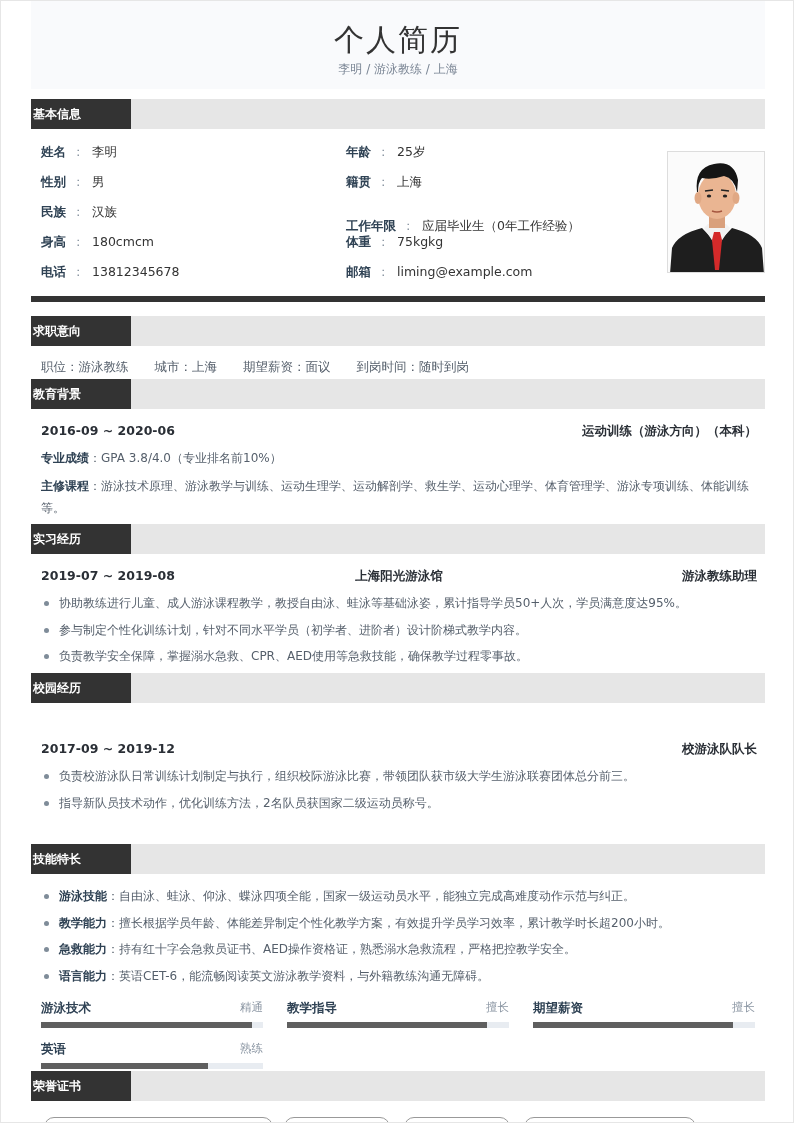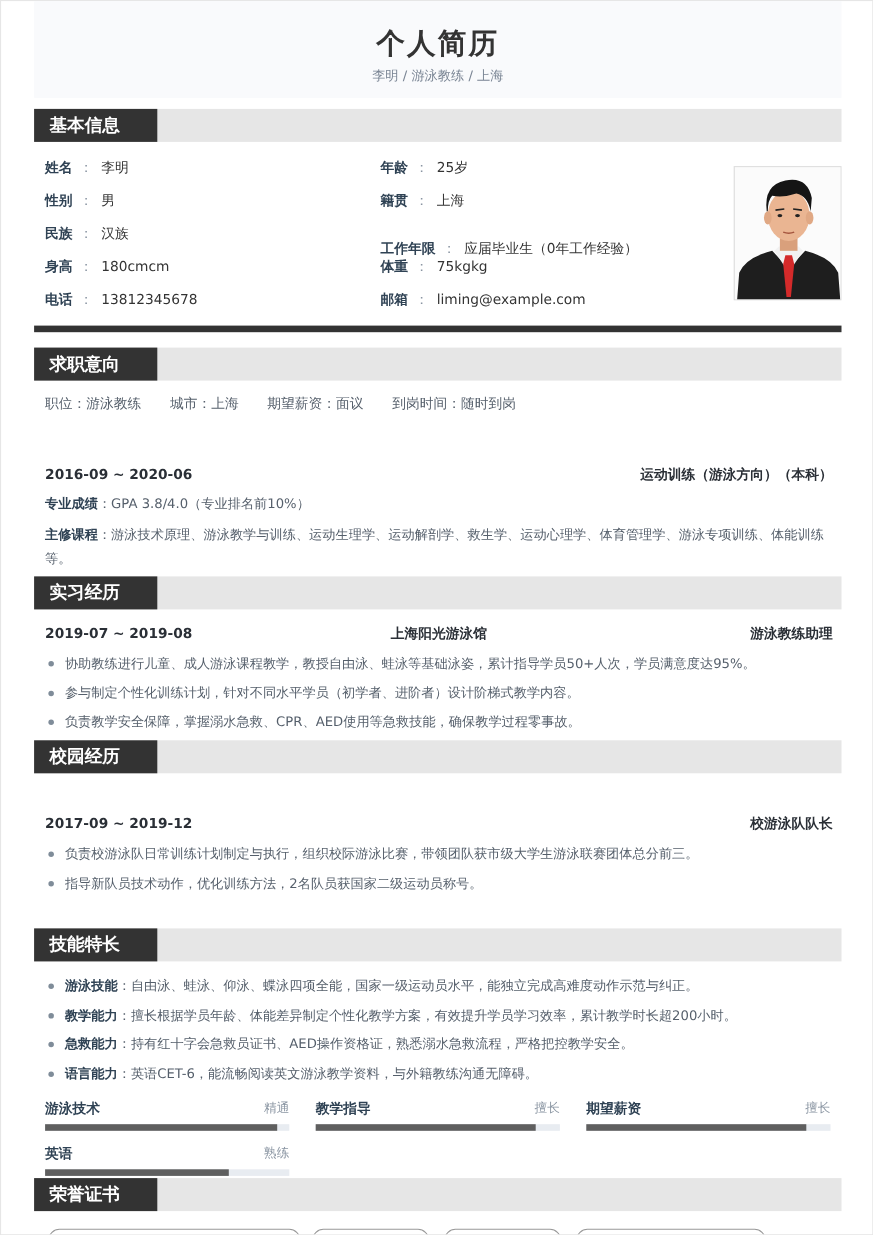--- a/index.html
+++ b/index.html
@@ -12,32 +12,32 @@
     }
     .page { position: absolute; left: 30px; top: 0; width: 734px; }
 
     
     .header {
       background: #f9fafc;
       height: 88px;
       text-align: center;
       padding-top: 22px;
     }
-    .header .title { font-size: 26px; font-weight: bold; color: #333; letter-spacing: 2px; line-height: 34px; }
+    .header .title { font-size: 30px; font-weight: normal; color: #333; letter-spacing: 2px; line-height: 34px; }
     .header .subtitle { font-size: 12px; color: #7a8594; margin-top: 4px; line-height: 16px; }
 
     
     .sec-head {
       position: absolute; left: 0; width: 734px; height: 30px;
       background: #e6e6e6;
     }
     .sec-head .tab {
-      position: absolute; left: 0; top: 0; height: 30px; width: 112px;
-      background: #333333; color: #fff; font-weight: bold; font-size: 16px;
-      line-height: 30px; padding-left: 14px;
+      position: absolute; left: 0; top: 0; height: 30px; width: 100px;
+      background: #333333; color: #fff; font-weight: bold; font-size: 12px;
+      line-height: 30px; padding-left: 2px;
     }
 
     
     .info-row { position: absolute; font-size: 12.5px; line-height: 18px; white-space: nowrap; }
     .info-row .lbl { color: #2f4254; font-weight: bold; display: inline-block; }
     .info-row .colon { color: #8a95a2; display: inline-block; margin: 0 0 0 6px; width: 20px; }
     .info-row .val { color: #333; }
     .photo {
       position: absolute; left: 636px; top: 150px; width: 98px; height: 122px;
       border: 1px solid #ddd; background: #fbfbfb; overflow: hidden;
@@ -153,20 +153,23 @@
 
   <div class="thick-rule"></div>
 
   <div class="sec-head" style="top:315px;">
     <div class="tab">求职意向</div>
   </div>
   <div class="intent">
     <span>职位：游泳教练</span><span>城市：上海</span><span>期望薪资：面议</span><span>到岗时间：随时到岗</span>
   </div>
 
+  <div class="sec-head" style="top:378px;">
+    <div class="tab">教育背景</div>
+  </div>
   <div class="row3" style="top:422px;">
     <span class="c1">2016-09 ~ 2020-06</span>
     <span class="c3">运动训练（游泳方向）（本科）</span>
   </div>
   <div class="para" style="top:446px;">
     <b>专业成绩</b><span>：GPA 3.8/4.0（专业排名前10%）</span>
   </div>
   <div class="para" style="top:474px;">
     <b>主修课程</b><span>：游泳技术原理、游泳教学与训练、运动生理学、运动解剖学、救生学、运动心理学、体育管理学、游泳专项训练、体能训练等。</span>
   </div>

